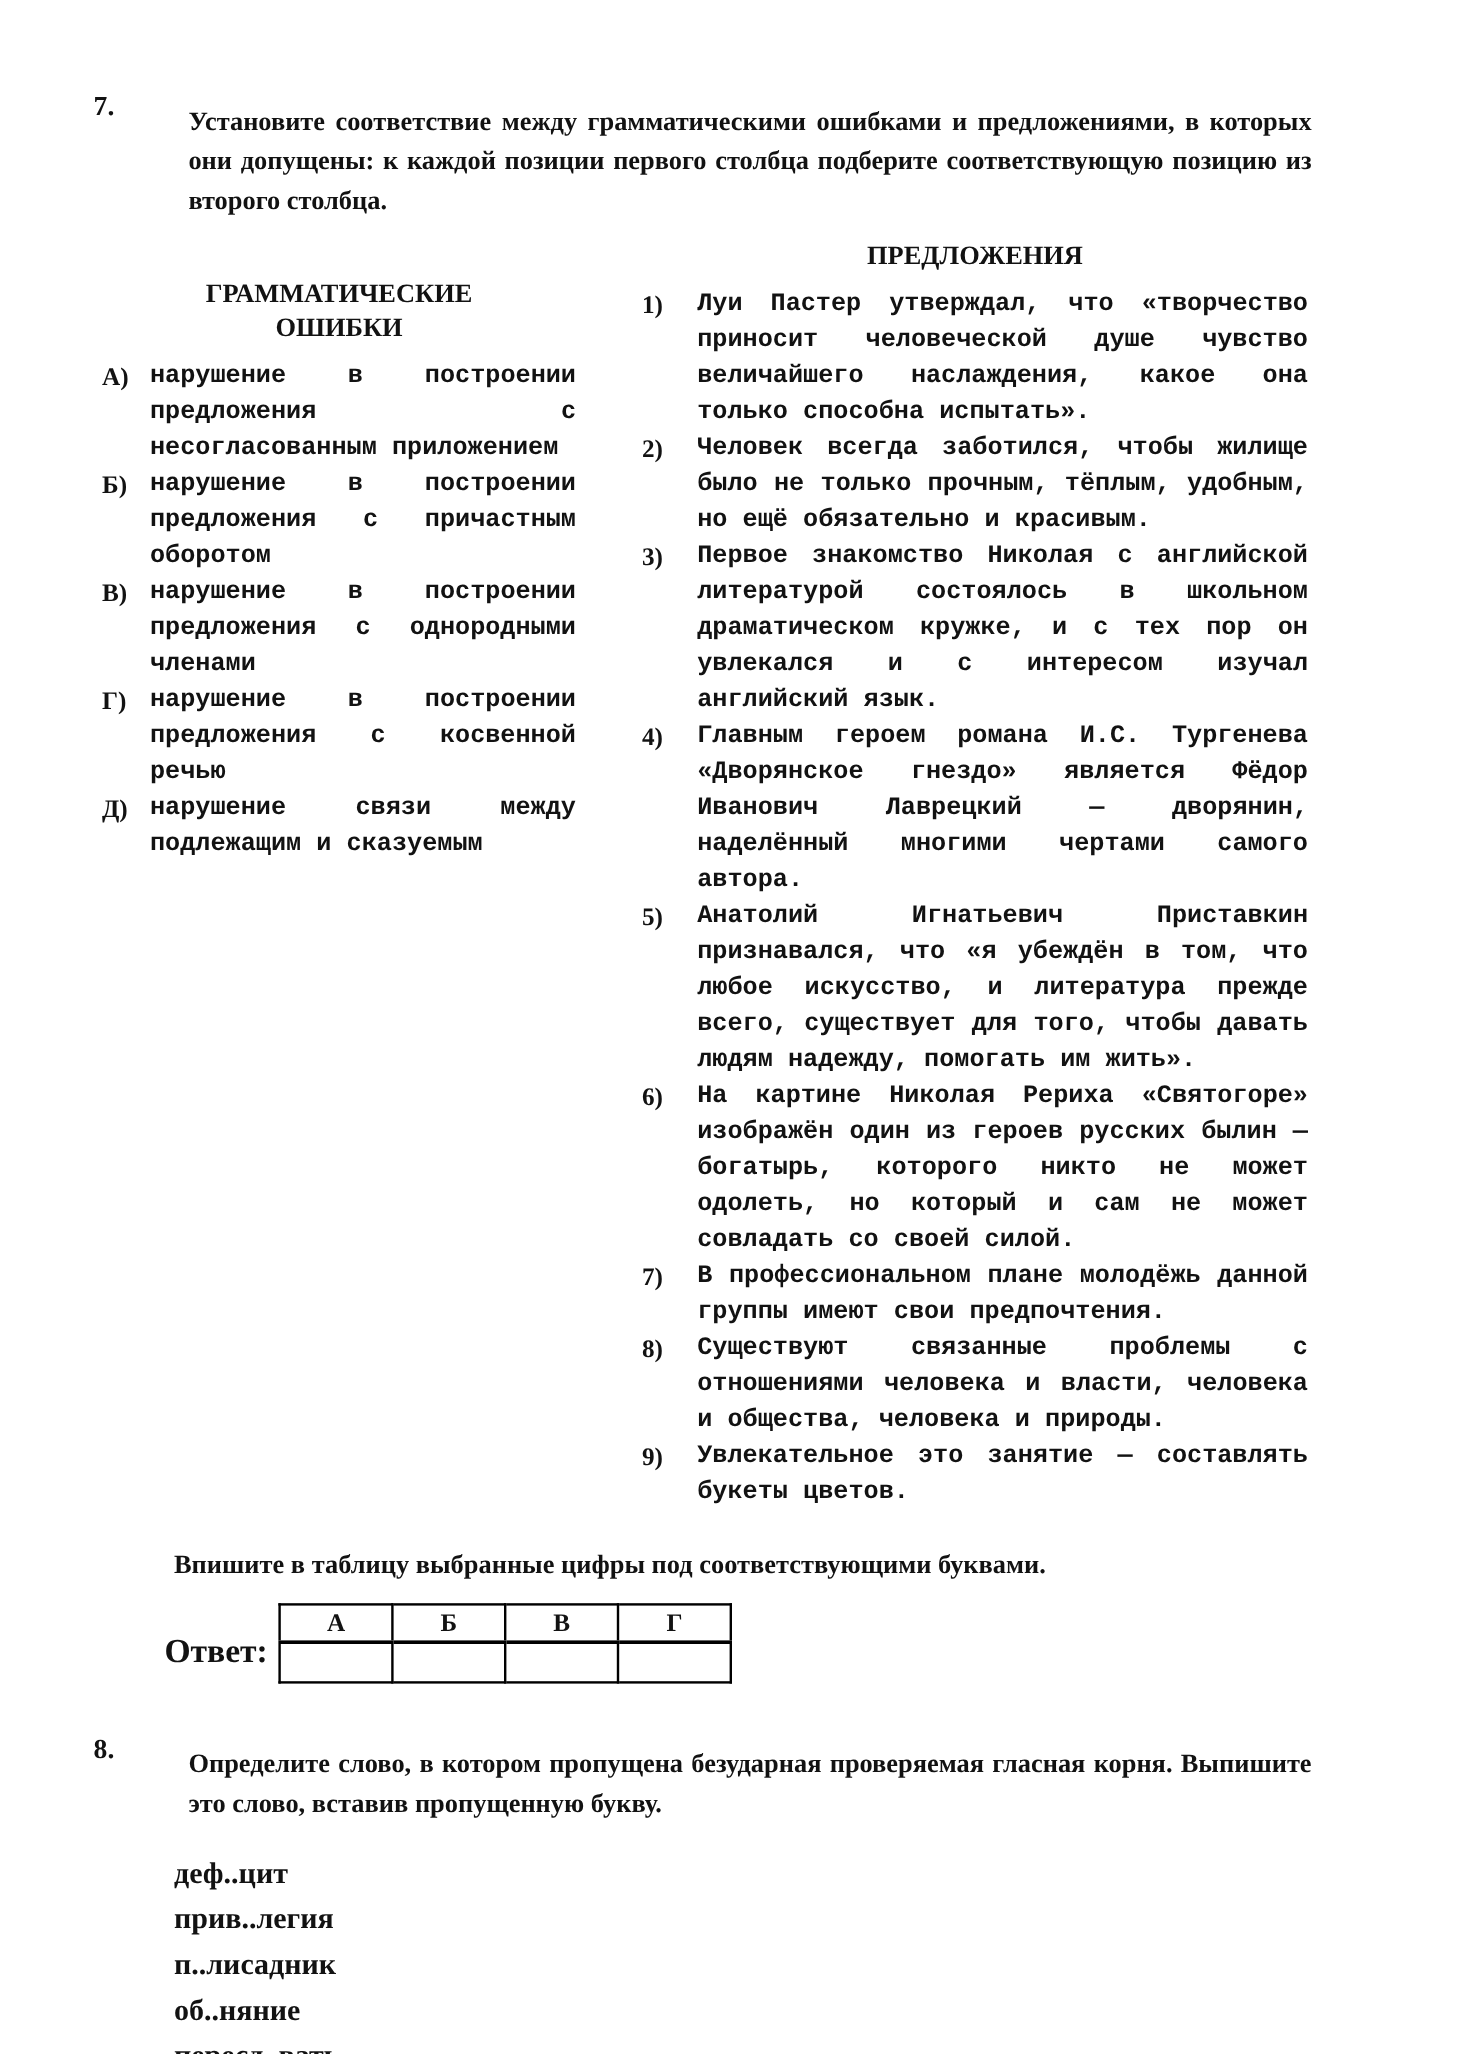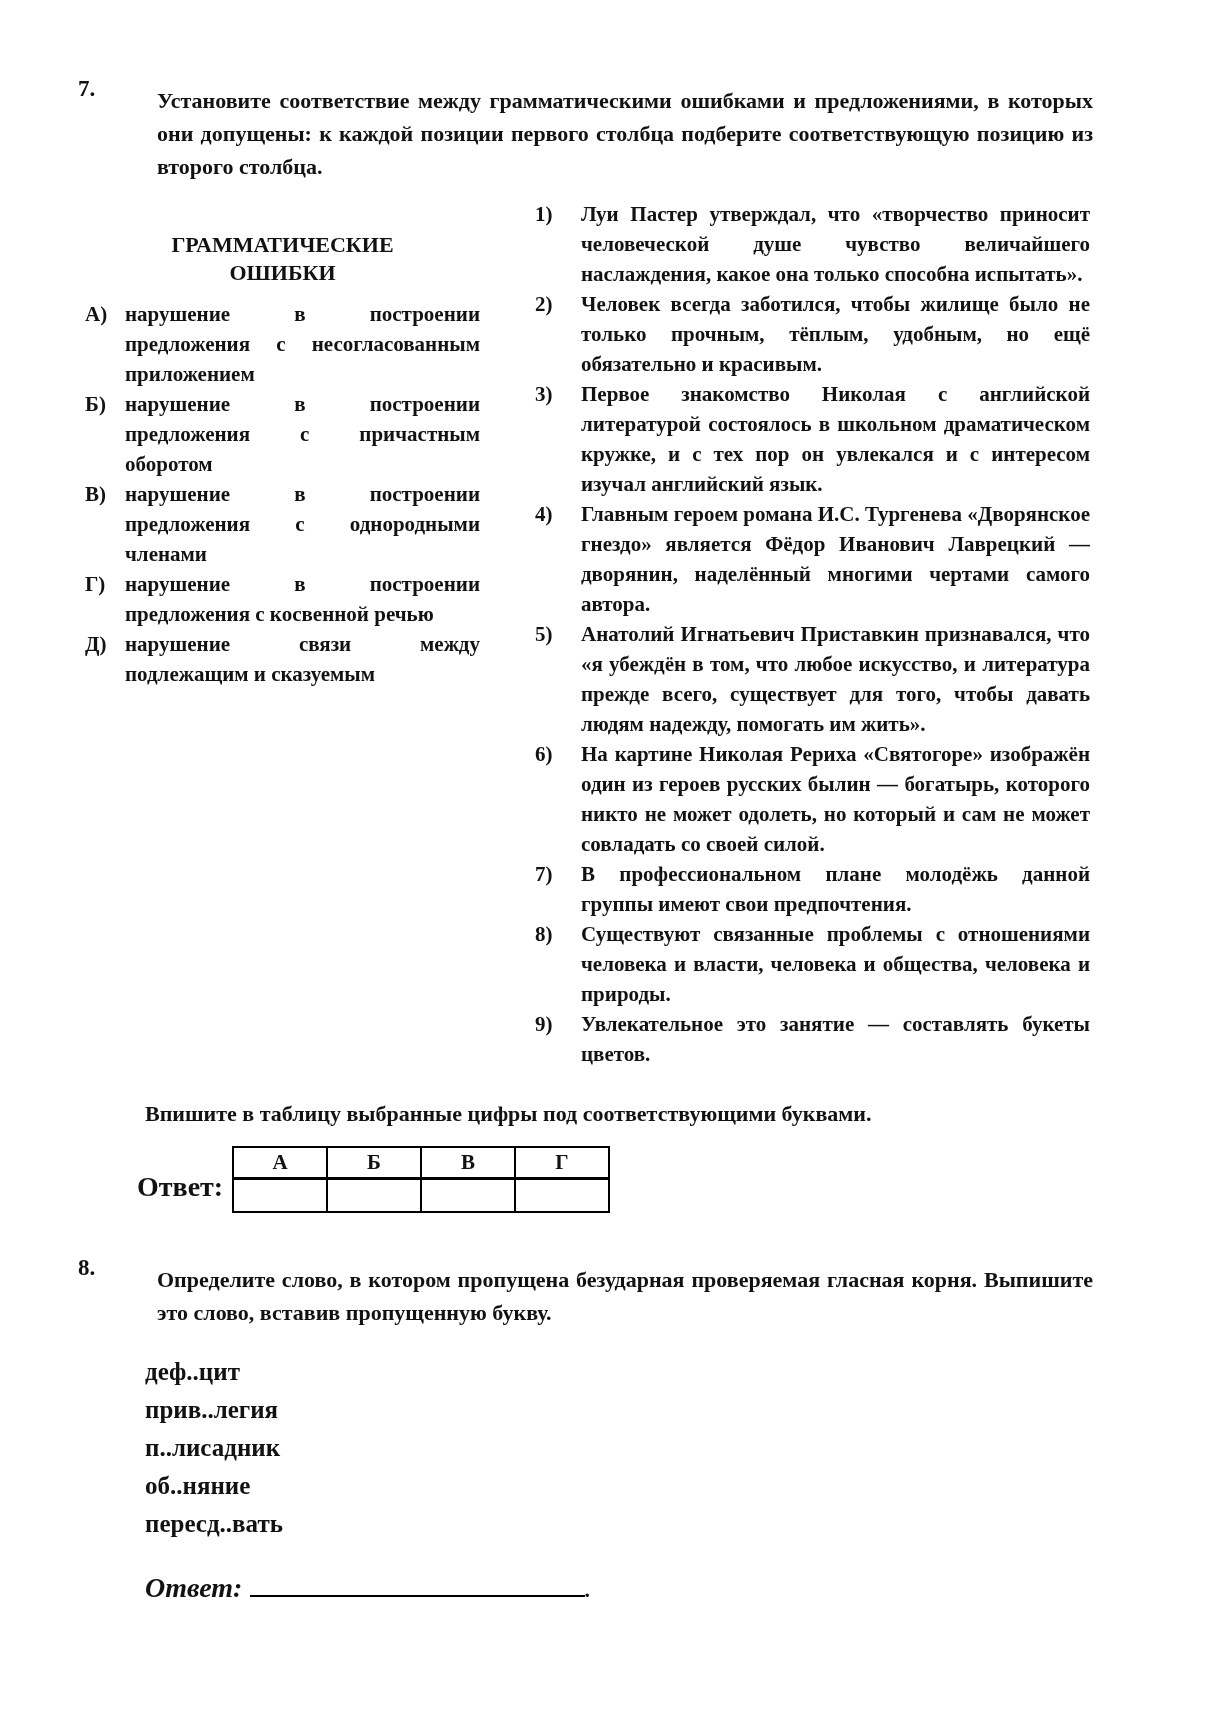--- a/index.html
+++ b/index.html
@@ -63,20 +63,21 @@
     display: flex;
     font-size: 21px;
     line-height: 30px;
   }
   .col-left  .item-label { flex: 0 0 40px; }
   .col-right .item-label { flex: 0 0 46px; }
   .item-text {
     flex: 1;
     text-align: justify;
     hyphens: auto;
+    font-family: Liberation Mono, monospace;
   }
   
   .fill-instruction {
     margin: 28px 0 0 0;
     font-size: 22px;
     line-height: 33px;
   }
   .answer-row {
     display: flex;
     align-items: center;
@@ -169,20 +170,21 @@
           </div>
           <div class="item">
             <span class="item-label">Д)</span>
             <span class="item-text">нарушение связи между подлежащим и сказуемым</span>
           </div>
         </div>
 
         <div class="col-gap"></div>
 
         <div class="col-right">
+          <div class="col-header">ПРЕДЛОЖЕНИЯ</div>
           <div class="item">
             <span class="item-label">1)</span>
             <span class="item-text">Луи Пастер утверждал, что «творчество приносит человеческой душе чувство величайшего наслаждения, какое она только способна испытать».</span>
           </div>
           <div class="item">
             <span class="item-label">2)</span>
             <span class="item-text">Человек всегда заботился, чтобы жилище было не только прочным, тёплым, удобным, но ещё обязательно и красивым.</span>
           </div>
           <div class="item">
             <span class="item-label">3)</span>

